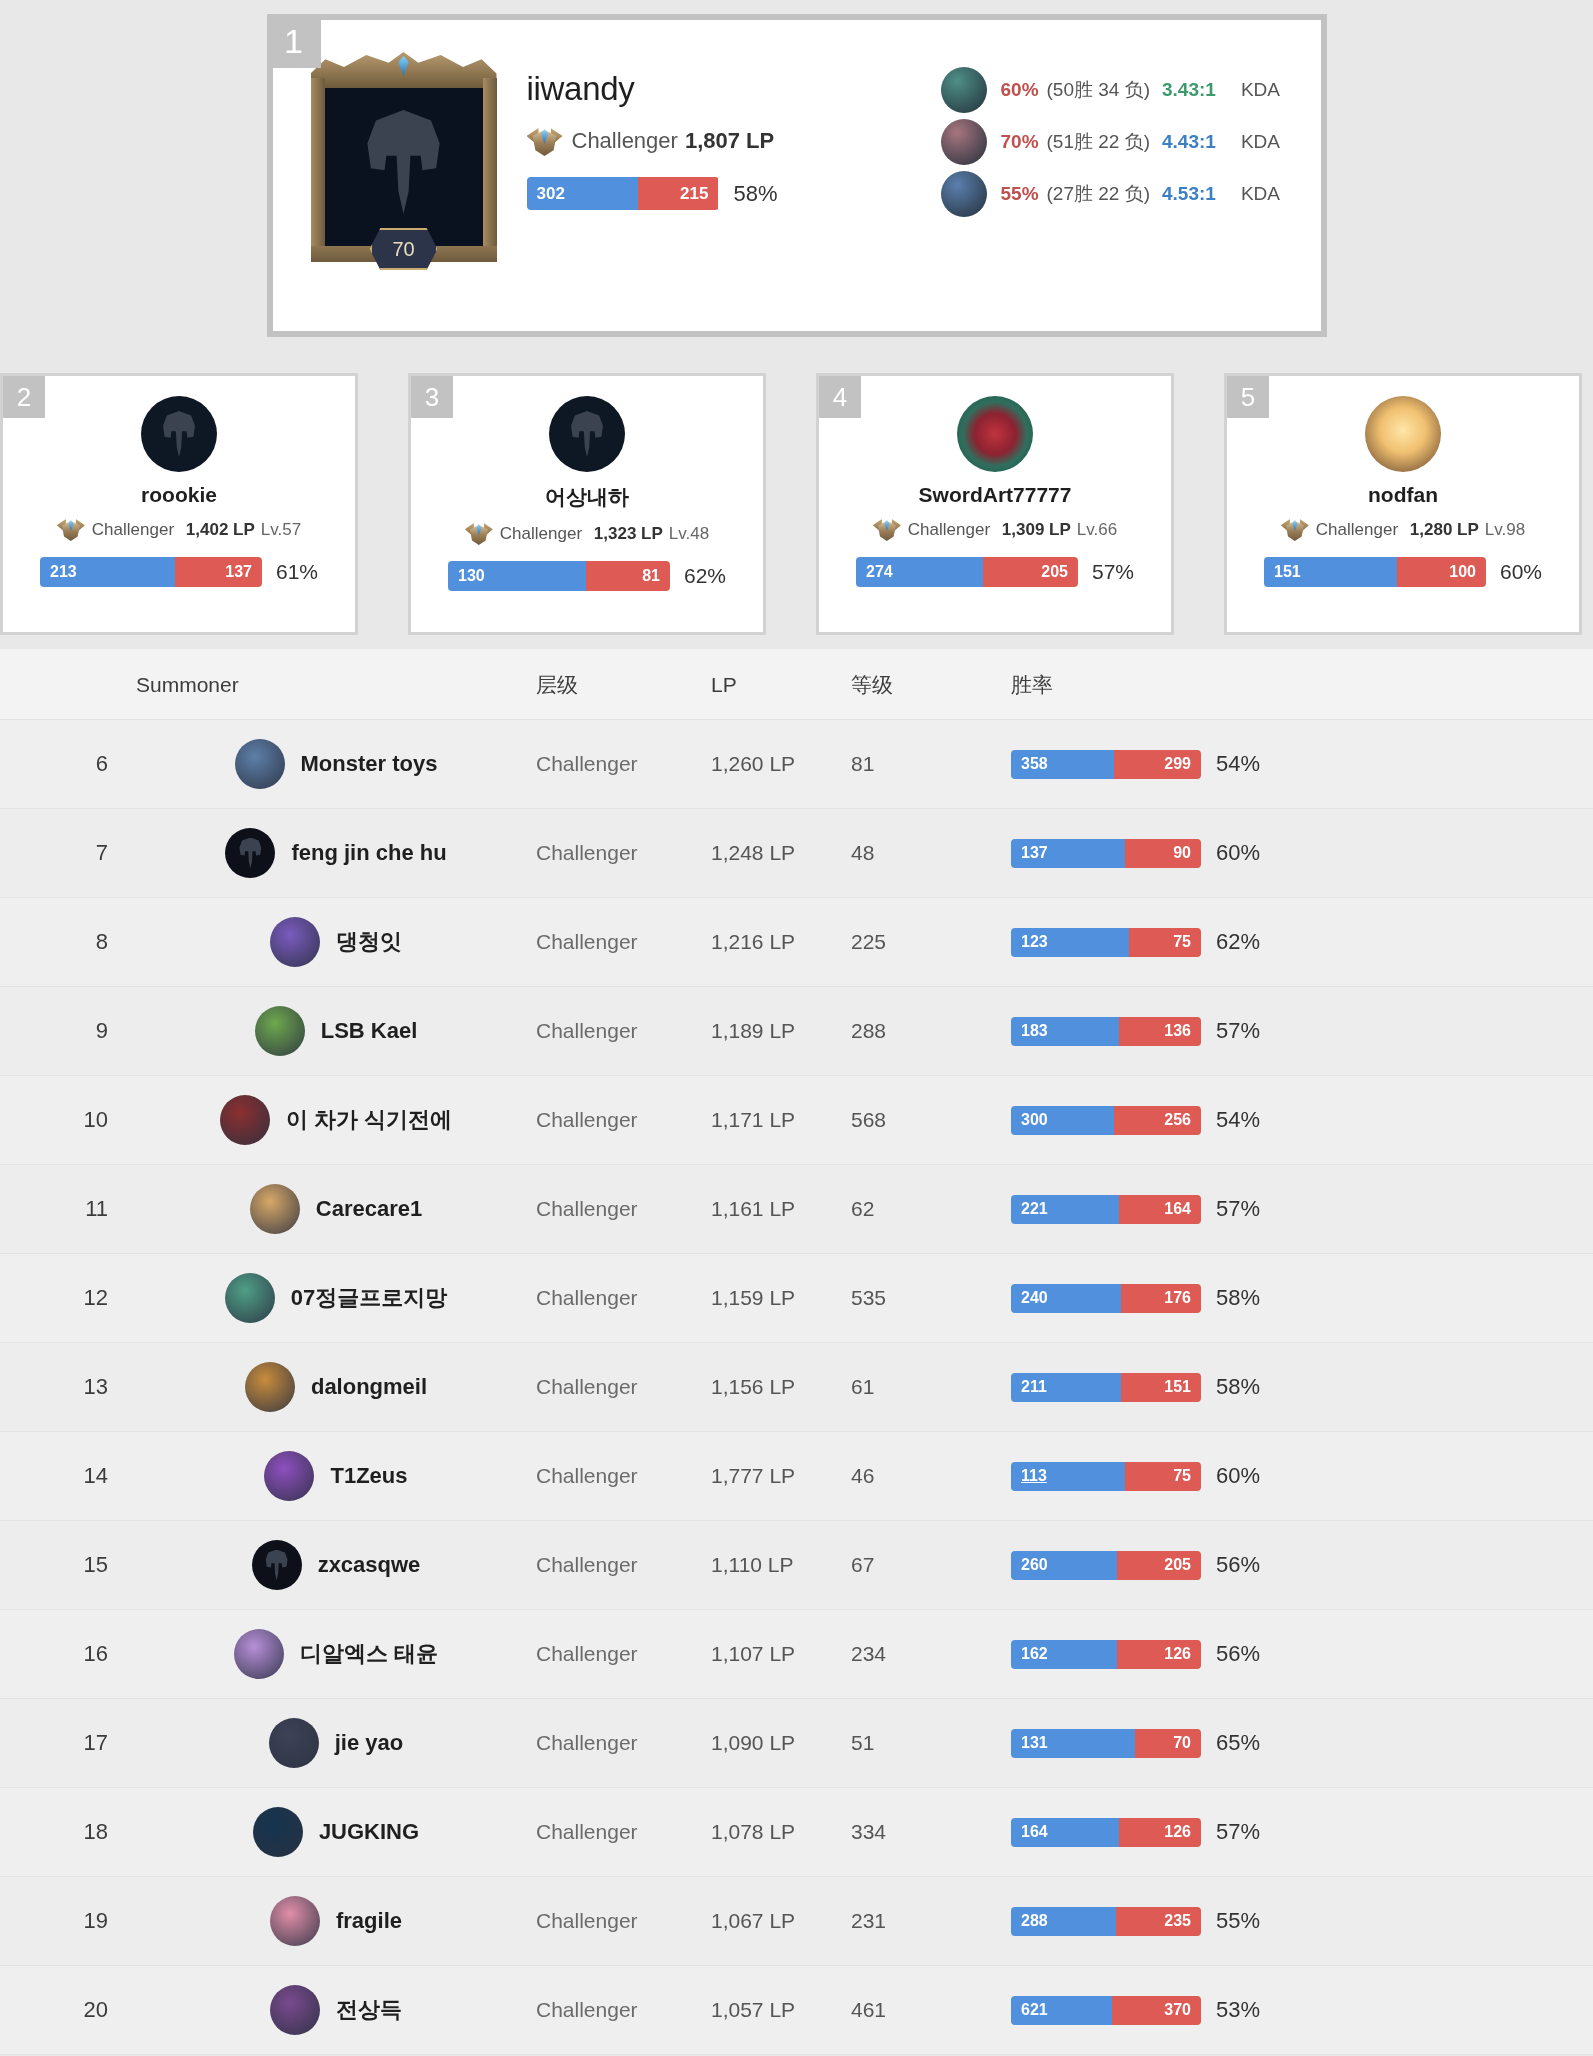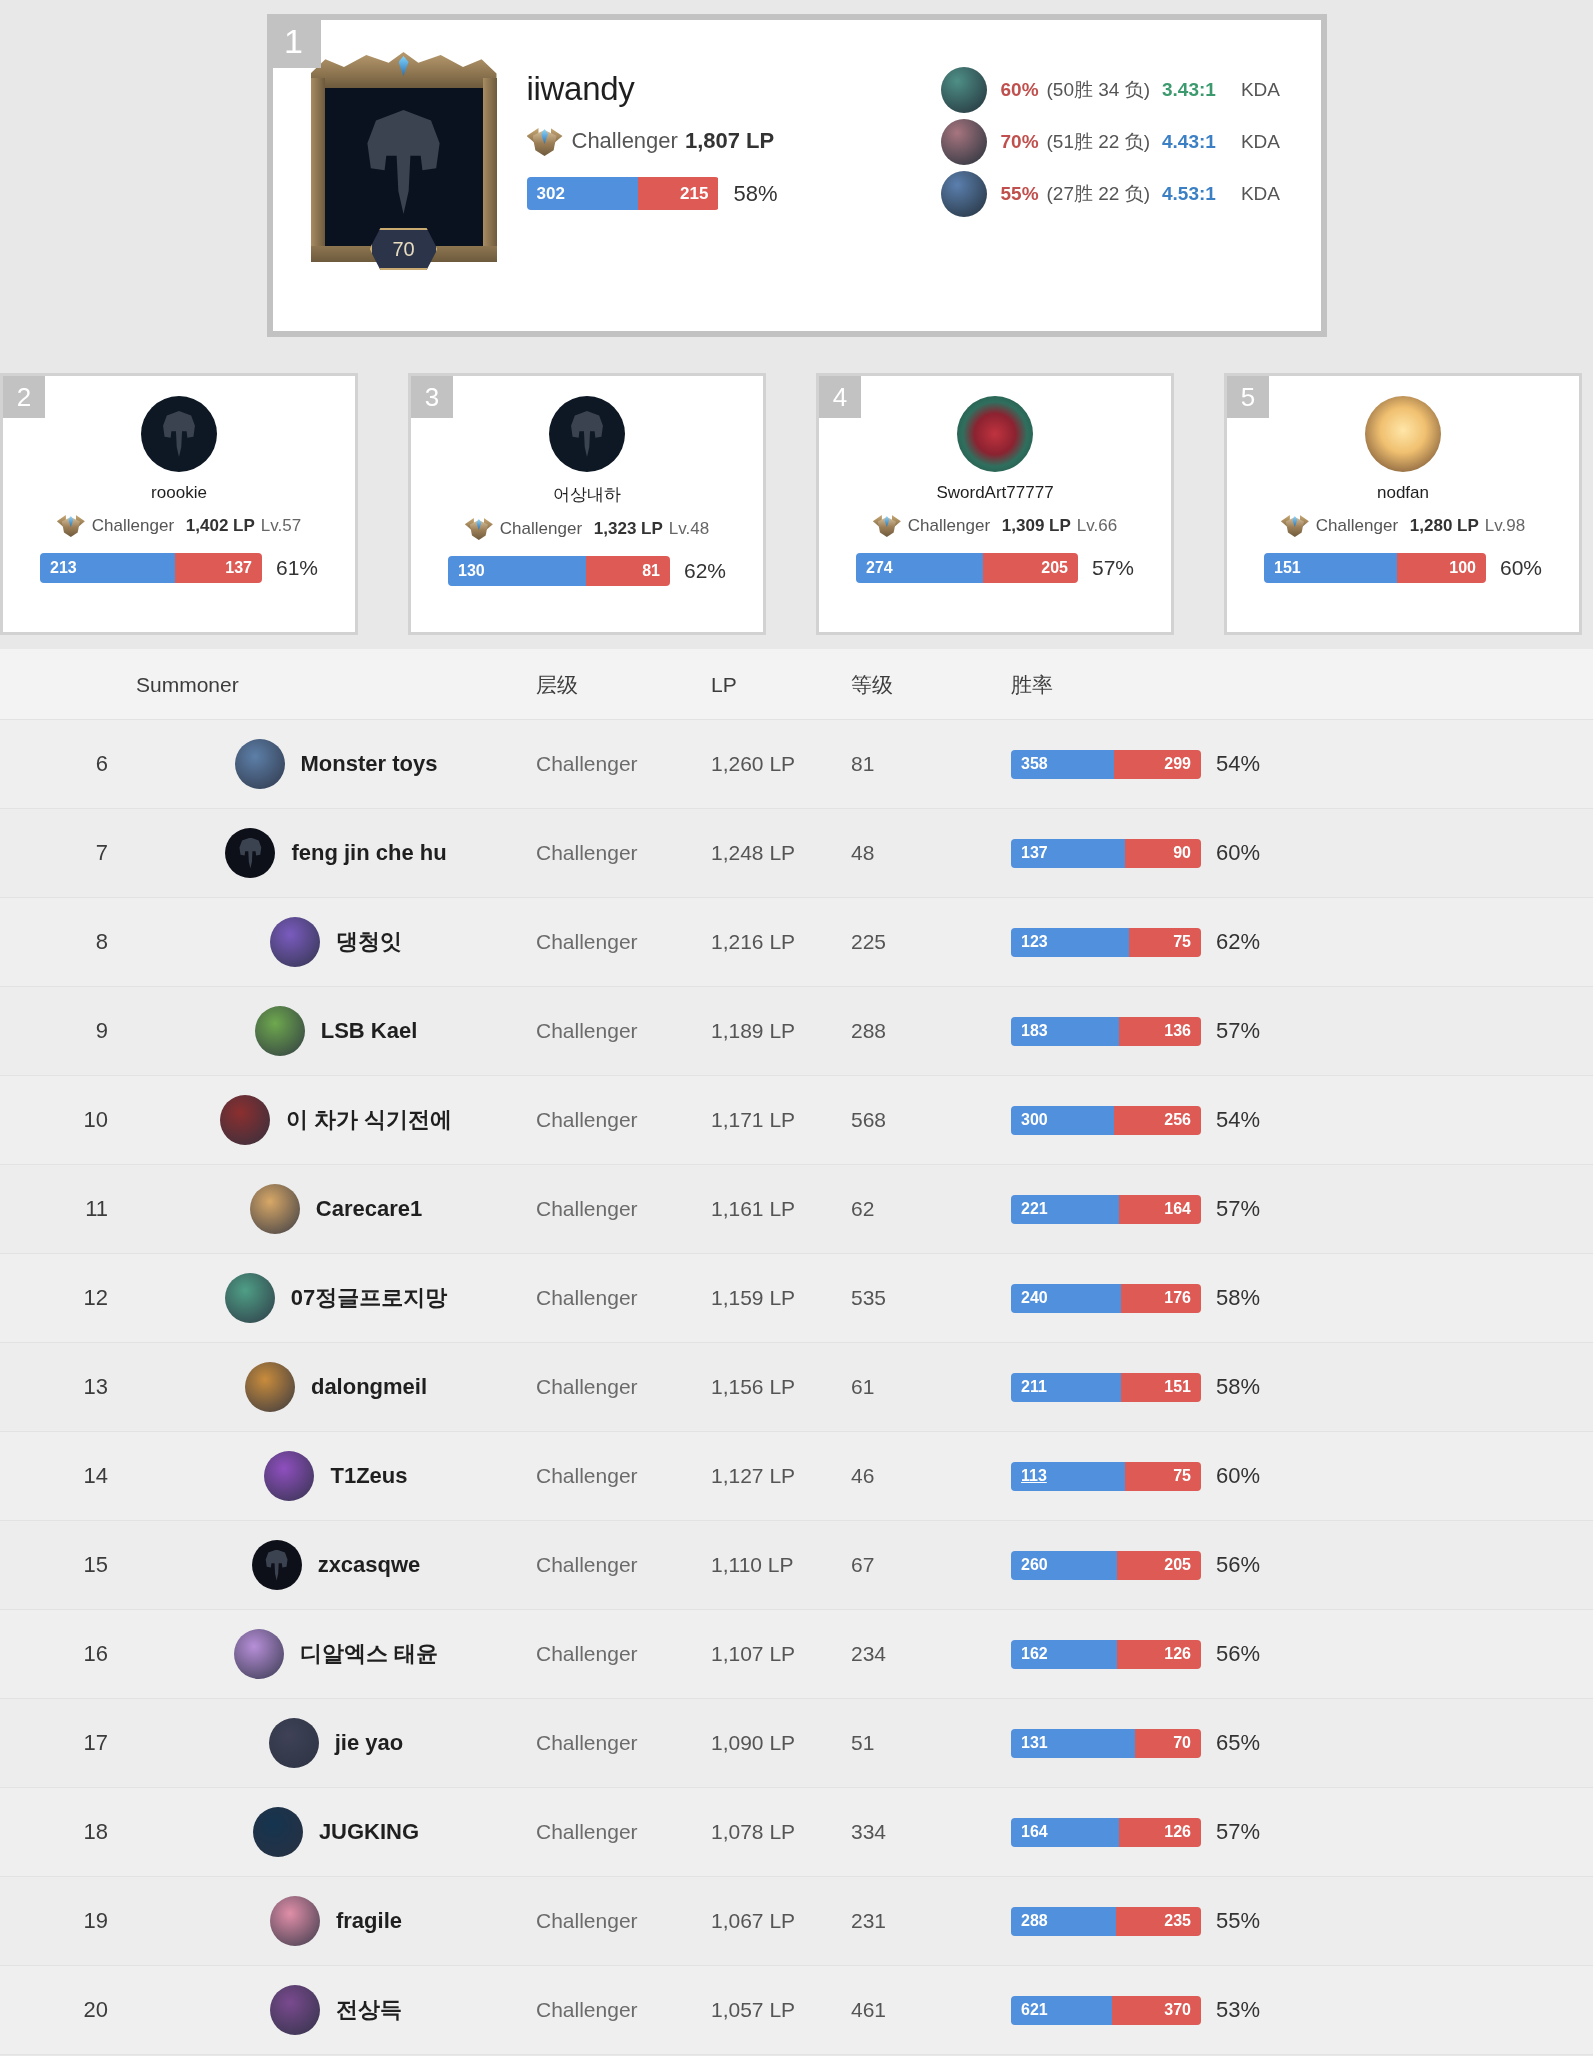--- a/index.html
+++ b/index.html
@@ -228,22 +228,22 @@
     border-radius: 50%;
     margin-bottom: 11px;
     display: flex; align-items: center; justify-content: center;
   }
   .mini-av .helm-small {
     width: 38px; height: 46px;
     background: #3b4250;
     clip-path: polygon(50% 0%, 82% 10%, 92% 32%, 88% 56%, 72% 58%, 70% 44%, 58% 44%, 56% 78%, 50% 100%, 44% 78%, 42% 44%, 30% 44%, 28% 58%, 12% 56%, 8% 32%, 18% 10%);
   }
   .mini-name {
-    font-size: 17px;
-    font-weight: normal;
+    font-size: 21px;
+    font-weight: bold;
     color: #1f1f1f;
     margin-bottom: 9px;
   }
   .mini-tier {
     display: flex;
     align-items: center;
     font-size: 17px;
     color: #555;
     margin-bottom: 14px;
   }
@@ -649,21 +649,21 @@
         </tr>
         <tr>
           <td class="col-rank">14</td>
           <td class="col-summ">
             <div class="summ-cell">
               <span class="row-av" style="background: radial-gradient(circle at 40% 35%, rgb(143, 79, 191) 0%, rgb(42, 48, 64) 110%);"></span>
               <span class="row-name">T1Zeus</span>
             </div>
           </td>
           <td class="col-tier">Challenger</td>
-          <td class="col-lp">1,127 LP</td>
+          <td class="col-lp">1,777 LP</td>
           <td class="col-lv">46</td>
           <td class="col-wr">
             <div class="row-wl">
               <div class="wl-bar">
                 <div class="wl-win" style="width: 60%; text-decoration: underline;">113</div>
                 <div class="wl-loss" style="width: 40%;">75</div>
               </div>
               <span class="wl-pct">60%</span>
             </div>
           </td>

